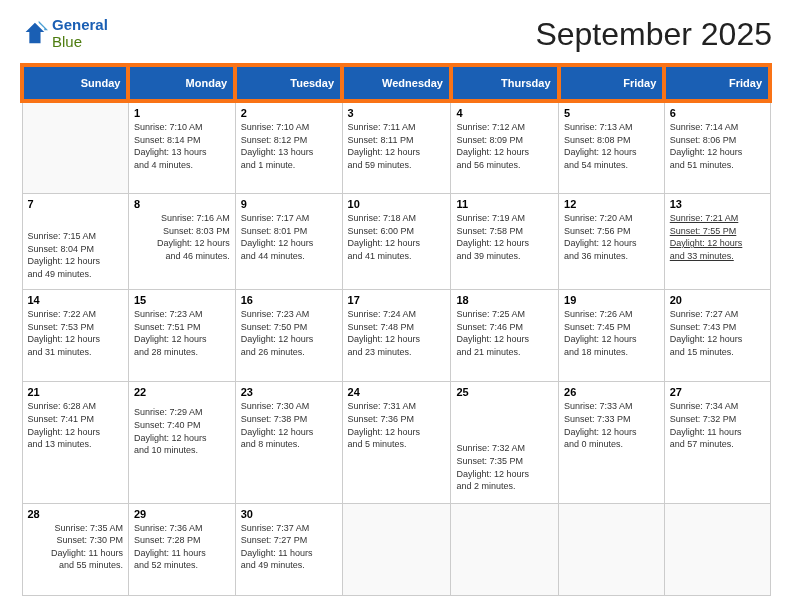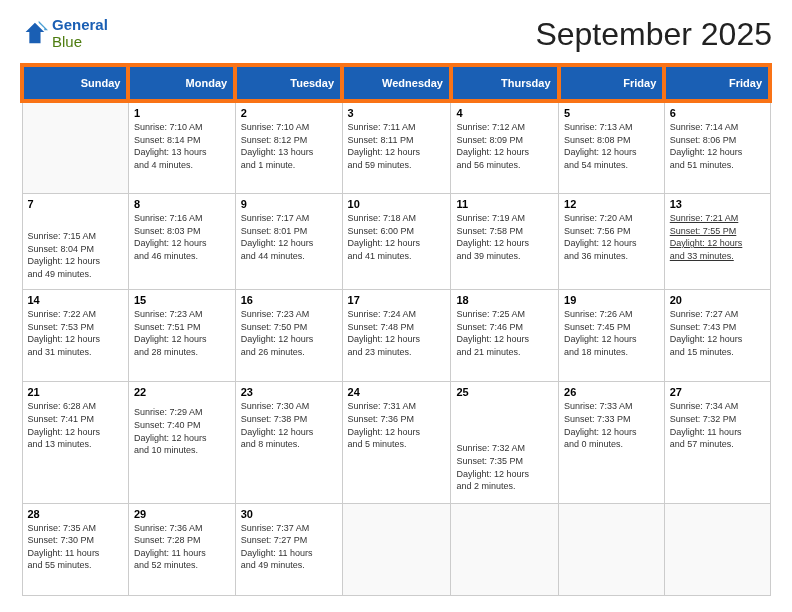--- a/index.html
+++ b/index.html
@@ -166,21 +166,21 @@
         <tr>
           <td>
             <div class="day-number">7</div>
             <div class="day-info" style="white-space: pre-line; margin-top: 20px;">Sunrise: 7:15 AM
 Sunset: 8:04 PM
 Daylight: 12 hours
 and 49 minutes.</div>
           </td>
           <td>
             <div class="day-number">8</div>
-            <div class="day-info" style="white-space: pre-line;">Sunrise: 7:16 AM
+            <div class="day-info" style="white-space: pre-line; text-align: right;">Sunrise: 7:16 AM
 Sunset: 8:03 PM
 Daylight: 12 hours
 and 46 minutes.</div>
           </td>
           <td>
             <div class="day-number">9</div>
             <div class="day-info" style="white-space: pre-line;">Sunrise: 7:17 AM
 Sunset: 8:01 PM
 Daylight: 12 hours
 and 44 minutes.</div>
@@ -312,21 +312,21 @@
             <div class="day-number">27</div>
             <div class="day-info" style="white-space: pre-line;">Sunrise: 7:34 AM
 Sunset: 7:32 PM
 Daylight: 11 hours
 and 57 minutes.</div>
           </td>
         </tr>
         <tr>
           <td>
             <div class="day-number">28</div>
-            <div class="day-info" style="white-space: pre-line;">Sunrise: 7:35 AM
+            <div class="day-info" style="white-space: pre-line; text-align: right;">Sunrise: 7:35 AM
 Sunset: 7:30 PM
 Daylight: 11 hours
 and 55 minutes.</div>
           </td>
           <td>
             <div class="day-number">29</div>
             <div class="day-info" style="white-space: pre-line;">Sunrise: 7:36 AM
 Sunset: 7:28 PM
 Daylight: 11 hours
 and 52 minutes.</div>

